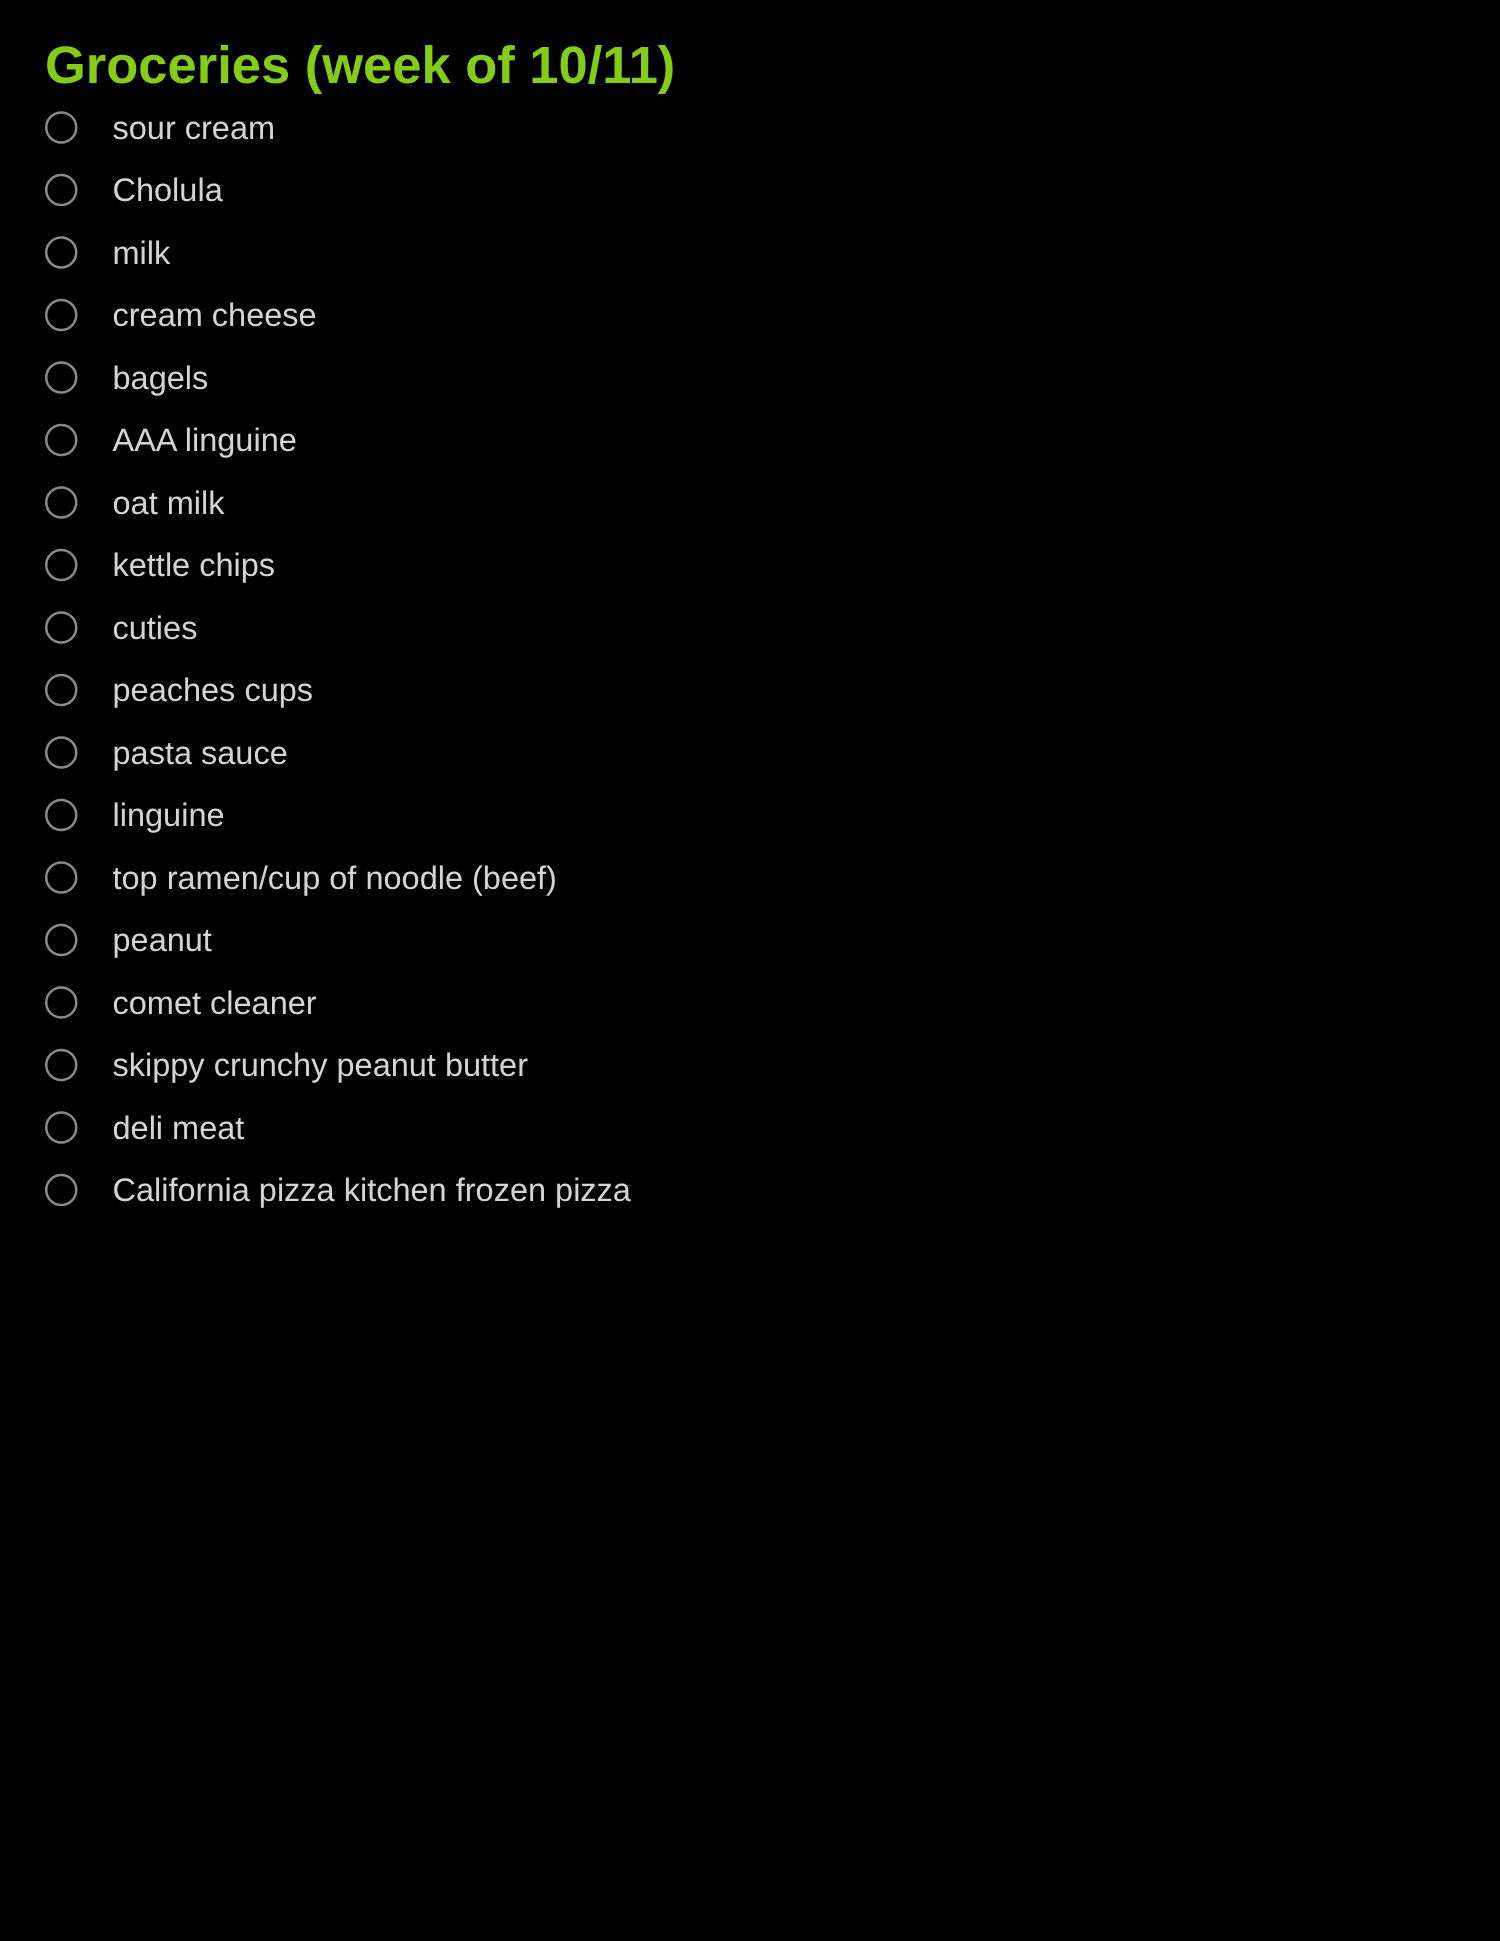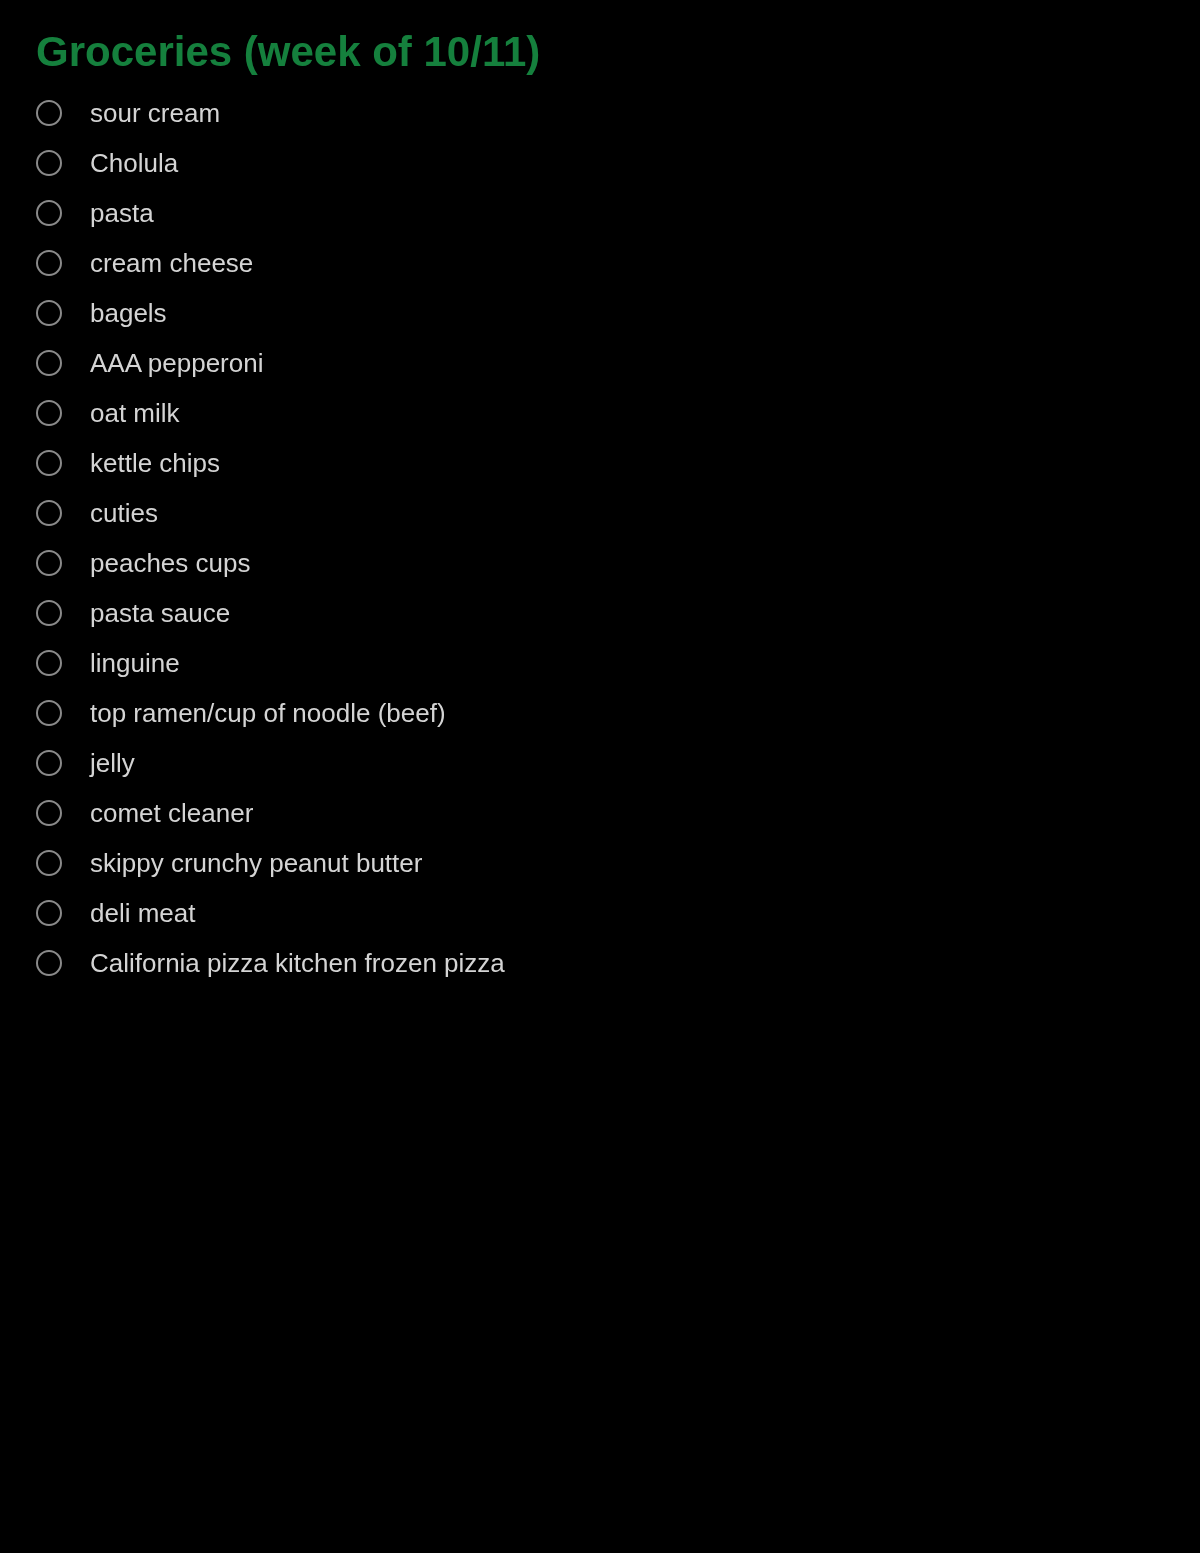--- a/index.html
+++ b/index.html
@@ -11,22 +11,22 @@
       background-color: #000000;
       color: #d4d4d4;
       font-family: -apple-system, BlinkMacSystemFont, "Segoe UI", Helvetica, Arial, sans-serif;
       width: 1200px;
       height: 1553px;
       padding: 28px 36px;
     }
     .title {
       font-size: 42px;
       font-weight: 700;
-      color: #15803d;
-      margin-bottom: 12px;
+      color: #84cc16;
+      margin-bottom: 1px;
     }
     .checklist {
       display: flex;
       flex-direction: column;
       gap: 0;
     }
     .checklist-item {
       display: flex;
       align-items: center;
       height: 50px;
@@ -56,33 +56,33 @@
     <div class="checklist-item">
       <button class="checkbox"></button>
       <span class="item-label">sour cream</span>
     </div>
     <div class="checklist-item">
       <button class="checkbox"></button>
       <span class="item-label">Cholula</span>
     </div>
     <div class="checklist-item">
       <button class="checkbox"></button>
-      <span class="item-label">pasta</span>
+      <span class="item-label">milk</span>
     </div>
     <div class="checklist-item">
       <button class="checkbox"></button>
       <span class="item-label">cream cheese</span>
     </div>
     <div class="checklist-item">
       <button class="checkbox"></button>
       <span class="item-label">bagels</span>
     </div>
     <div class="checklist-item">
       <button class="checkbox"></button>
-      <span class="item-label">AAA pepperoni</span>
+      <span class="item-label">AAA linguine</span>
     </div>
     <div class="checklist-item">
       <button class="checkbox"></button>
       <span class="item-label">oat milk</span>
     </div>
     <div class="checklist-item">
       <button class="checkbox"></button>
       <span class="item-label">kettle chips</span>
     </div>
     <div class="checklist-item">
@@ -100,21 +100,21 @@
     <div class="checklist-item">
       <button class="checkbox"></button>
       <span class="item-label">linguine</span>
     </div>
     <div class="checklist-item">
       <button class="checkbox"></button>
       <span class="item-label">top ramen/cup of noodle (beef)</span>
     </div>
     <div class="checklist-item">
       <button class="checkbox"></button>
-      <span class="item-label">jelly</span>
+      <span class="item-label">peanut</span>
     </div>
     <div class="checklist-item">
       <button class="checkbox"></button>
       <span class="item-label">comet cleaner</span>
     </div>
     <div class="checklist-item">
       <button class="checkbox"></button>
       <span class="item-label">skippy crunchy peanut butter</span>
     </div>
     <div class="checklist-item">

